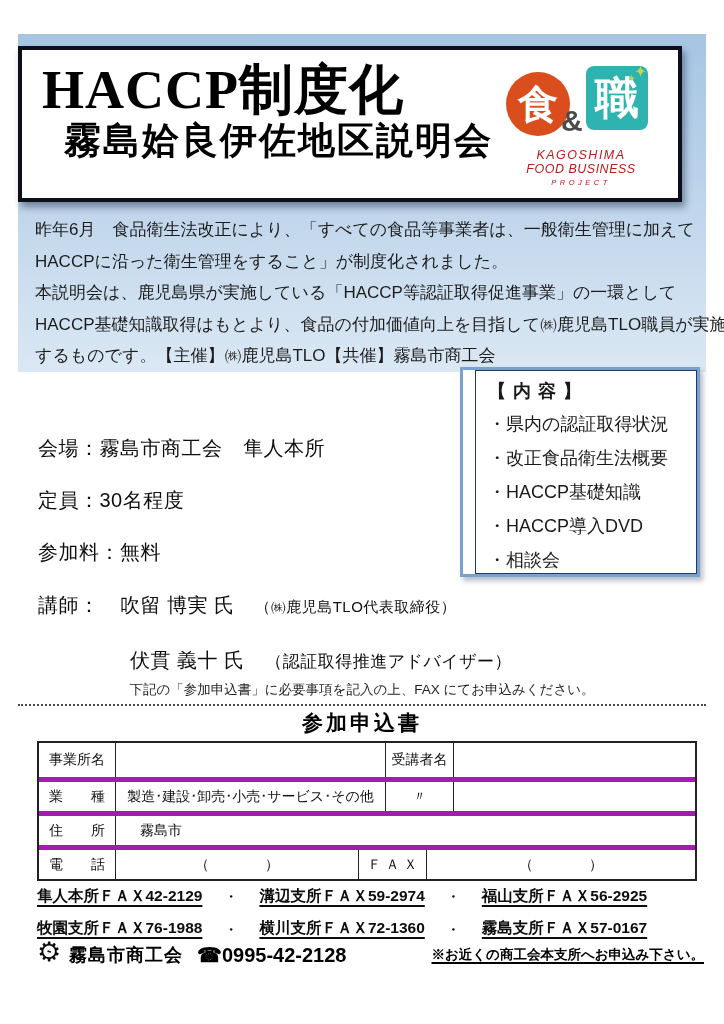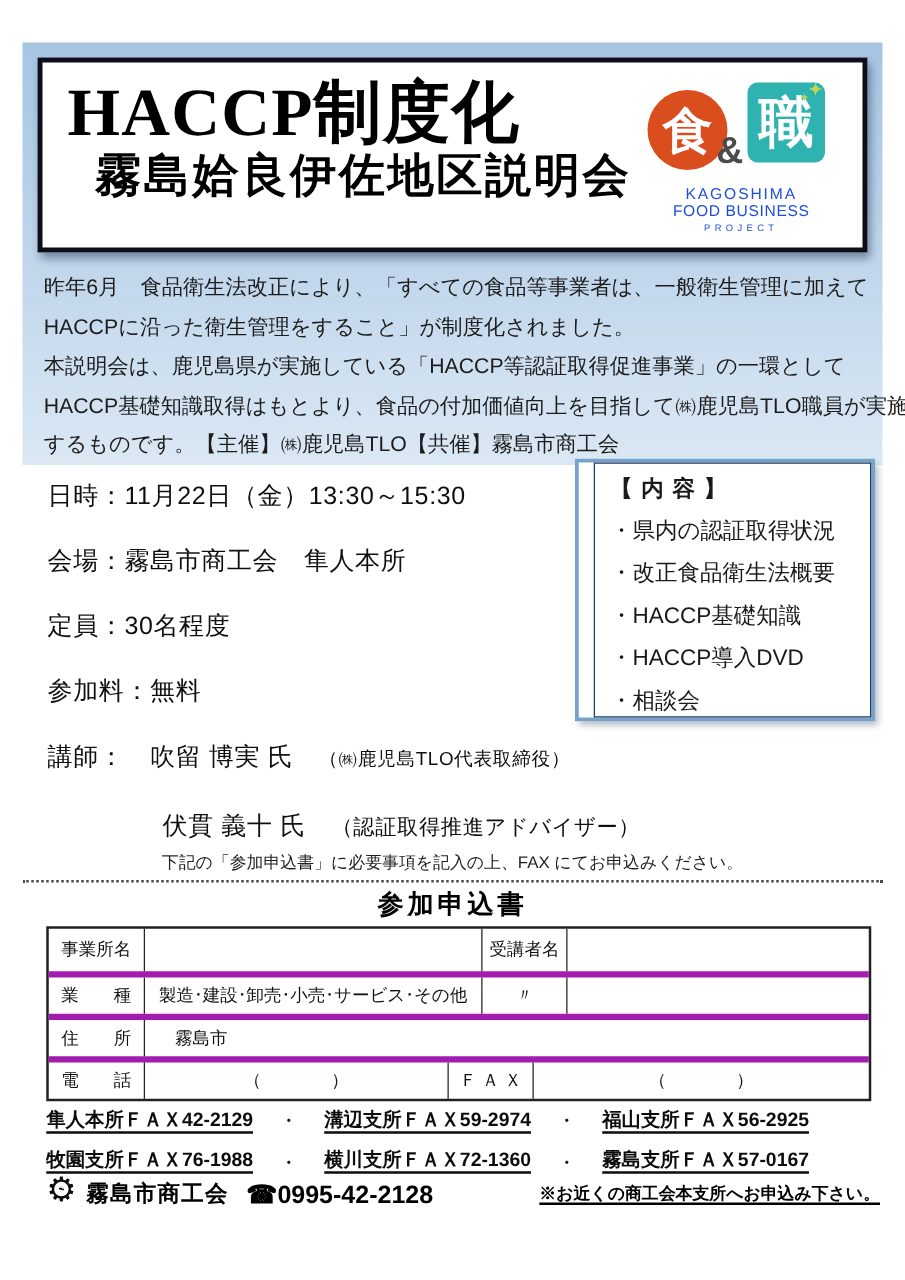--- a/index.html
+++ b/index.html
@@ -5,39 +5,39 @@
   * { margin:0; padding:0; box-sizing:border-box; }
   html,body { background:#ffffff; }
   body { font-family:"Liberation Sans", sans-serif; color:#1a1a1a; }
   .page { position:relative; width:724px; height:1024px; background:#ffffff; overflow:hidden; }
 
   
   .blue-panel { position:absolute; left:18px; top:34px; width:688px; height:338px;
     background:linear-gradient(to bottom, #a6c5e3 0%, #bcd3ea 45%, #dbe8f4 100%); }
 
   
-  .header-box { position:absolute; left:30px; top:46px; width:664px; height:156px;
+  .header-box { position:absolute; left:18px; top:46px; width:664px; height:156px;
     background:#ffffff; border:4px solid #0c0f1a; box-shadow:3px 5px 7px rgba(15,30,60,0.45); }
   .title1 { position:absolute; left:20px; top:4px; font-family:"Liberation Serif", serif;
     font-weight:bold; font-size:54px; letter-spacing:1px; color:#000; }
   .title2 { position:absolute; left:42px; top:66px; font-weight:bold; font-size:37px;
     letter-spacing:2px; color:#000; }
 
   
   .logo { position:absolute; right:22px; top:14px; width:150px; height:126px; }
   .logo-circle { position:absolute; left:0; top:8px; width:64px; height:64px; border-radius:50%;
     background:#d94e1c; color:#fff; font-size:40px; font-weight:bold;
     display:flex; align-items:center; justify-content:center; }
   .logo-amp { position:absolute; left:55px; top:40px; font-size:30px; font-weight:bold; color:#4b4b4b; z-index:3; }
   .logo-square { position:absolute; left:80px; top:2px; width:62px; height:64px; border-radius:8px;
     background:#2fb3b0; color:#fff; font-size:44px; font-weight:bold;
     display:flex; align-items:center; justify-content:center; z-index:2; }
   .sparkle1 { position:absolute; right:2px; top:-2px; color:#c9d64b; font-size:13px; }
   .sparkle2 { position:absolute; right:13px; top:8px; color:#c9d64b; font-size:8px; }
-  .logo-text { position:absolute; left:-8px; top:84px; width:166px; text-align:center; color:#1d4ed8; }
+  .logo-text { position:absolute; left:-8px; top:84px; width:166px; text-align:center; color:#b91c1c;font-style:italic; }
   .logo-l1 { font-size:12.5px; letter-spacing:1.5px; }
   .logo-l2 { font-size:12.5px; letter-spacing:0.5px; }
   .logo-l3 { font-size:7.5px; letter-spacing:3.5px; margin-top:2px; }
 
   
   .intro { position:absolute; left:35px; top:214px; width:662px; font-size:17px;
     color:#1c1c1c; }
   .intro div { line-height:31.5px; white-space:nowrap; }
 
   
@@ -124,21 +124,20 @@
   </div>
 
   <div class="intro">
     <div>昨年6月　食品衛生法改正により、「すべての食品等事業者は、一般衛生管理に加えて</div>
     <div>HACCPに沿った衛生管理をすること」が制度化されました。</div>
     <div>本説明会は、鹿児島県が実施している「HACCP等認証取得促進事業」の一環として</div>
     <div>HACCP基礎知識取得はもとより、食品の付加価値向上を目指して㈱鹿児島TLO職員が実施</div>
     <div>するものです。【主催】㈱鹿児島TLO【共催】霧島市商工会</div>
   </div>
 
-  <div class="detail d1">日時：11月22日（金）13:30～15:30</div>
   <div class="detail d2">会場：霧島市商工会　隼人本所</div>
   <div class="detail d3">定員：30名程度</div>
   <div class="detail d4">参加料：無料</div>
   <div class="detail d5">
     <span>講師：　</span><span>吹留 博実 氏　</span><span class="lect-title-sm">（㈱鹿児島TLO代表取締役）</span>
   </div>
   <div class="detail d6">
     <span>伏貫 義十 氏　</span><span class="lect-title-md">（認証取得推進アドバイザー）</span>
   </div>
 

